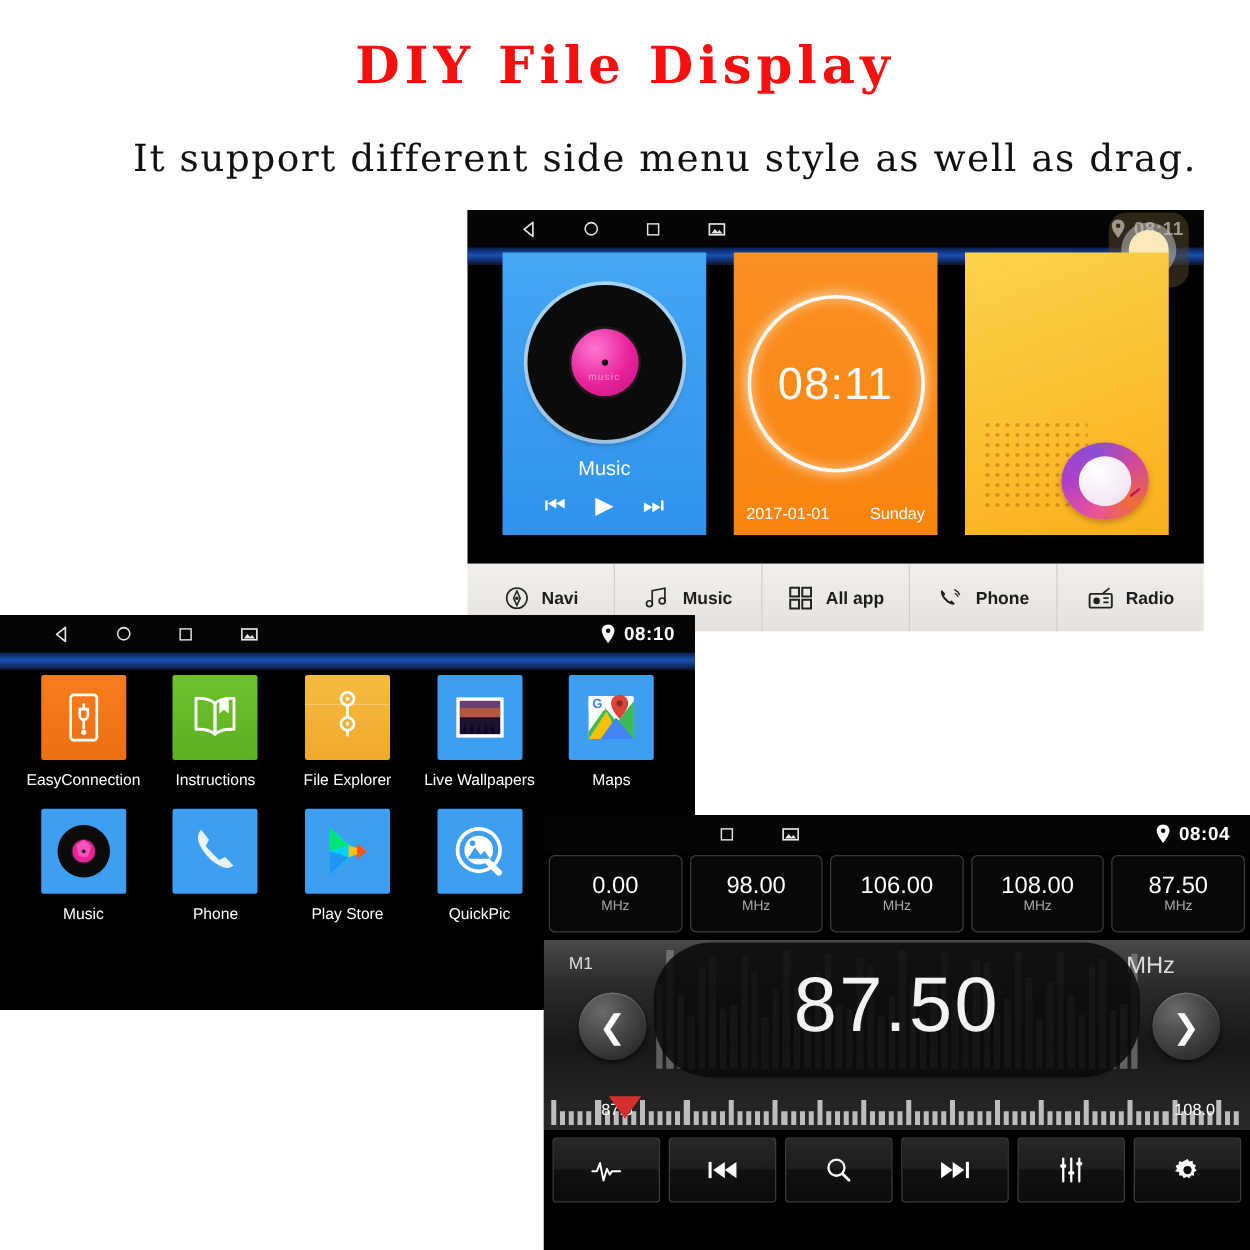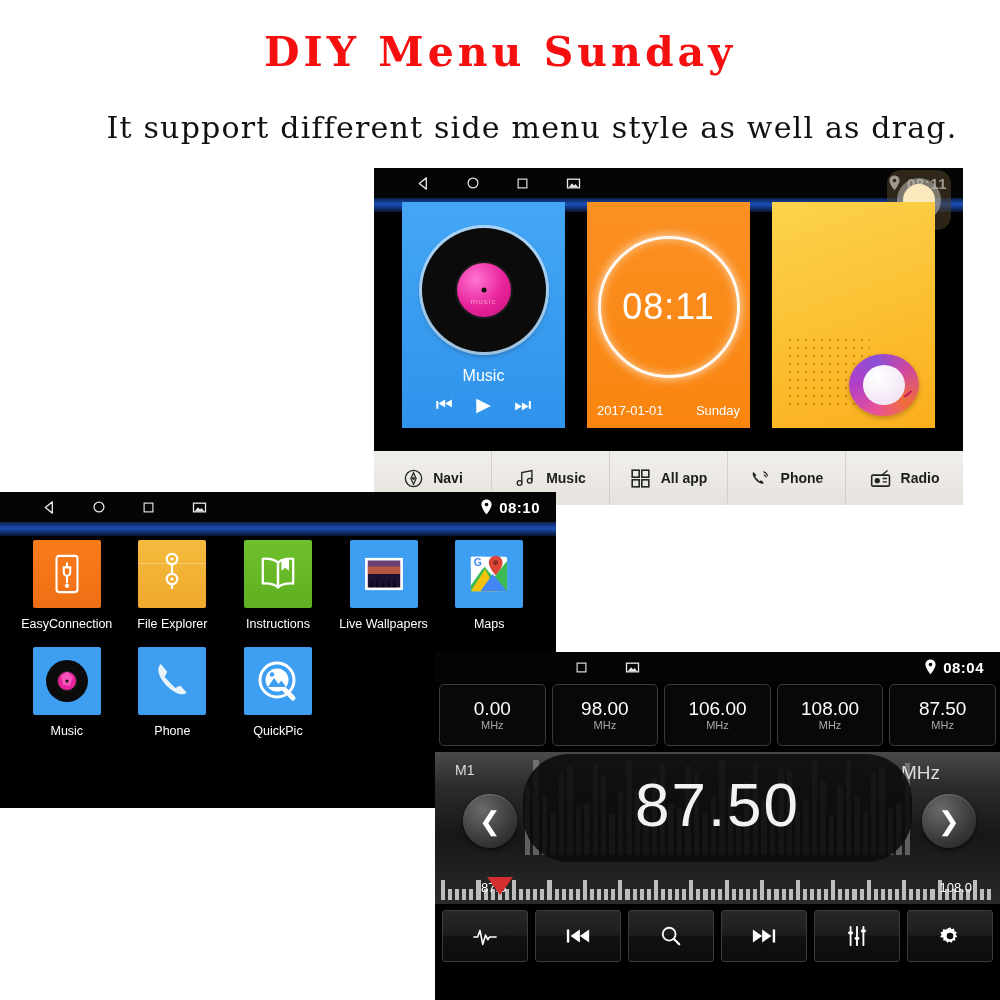--- a/index.html
+++ b/index.html
@@ -152,21 +152,21 @@
     display:flex;gap:7px;padding:0 7px;box-sizing:border-box;}
   .tool{flex:1;border:1px solid #3c3c3c;border-radius:3px;
     background:linear-gradient(180deg,#272727 0%,#1d1d1d 48%,#111 50%,#0c0c0c 100%);
     display:flex;align-items:center;justify-content:center;color:#fff;}
 
   svg{display:block;}
 </style>
 </head>
 <body>
 
-<div class="title">DIY Menu Sunday</div>
+<div class="title">DIY File Display</div>
 <div class="subtitle">It support different side menu style as well as drag.</div>
 
 <div class="screen" id="screen1">
   <div class="statusbar">
     <div class="nav-glyphs">
       <span>
         <svg width="15" height="15" viewBox="0 0 16 16">
             <path d="M11 2 L3.5 8 L11 14 Z" fill="none" stroke="#e8e8e8" stroke-width="1.4" stroke-linejoin="round"></path>
           </svg>
       </span>
@@ -333,45 +333,45 @@
         <svg width="34" height="40" viewBox="0 0 34 42">
             <rect x="6" y="2" width="22" height="38" rx="2.6" fill="none" stroke="#fff" stroke-width="2.2"></rect>
             <path d="M17 9v5M13.6 14h6.8v5.4a3.4 3.4 0 0 1-3.4 3.4 3.4 3.4 0 0 1-3.4-3.4z" fill="none" stroke="#fff" stroke-width="2.2"></path>
             <path d="M17 22.8v8" stroke="#fff" stroke-width="2.2"></path>
             <circle cx="17" cy="33.4" r="2.2" fill="#fff"></circle>
           </svg>
       </div>
       <div class="applabel">EasyConnection</div>
     </div>
 
+
+    <div class="appcell">
+      <div class="appicon ic-green">
+        <svg width="42" height="38" viewBox="0 0 44 40">
+            <path d="M22 8c-4-3.4-10-4.4-16-4v26c6-.4 12 .6 16 4z" fill="none" stroke="#fff" stroke-width="2.4" stroke-linejoin="round"></path>
+            <path d="M22 8c4-3.4 10-4.4 16-4v26c-6-.4-12 .6-16 4z" fill="none" stroke="#fff" stroke-width="2.4" stroke-linejoin="round"></path>
+            <path d="M25.6 4.6v12l4-3.2 4 3.2v-13" fill="#fff"></path>
+          </svg>
+      </div>
+      <div class="applabel">Instructions</div>
+    </div>
 
     <div class="appcell">
       <div class="appicon ic-amber">
         <span class="ic-folderline"></span>
         <svg width="24" height="46" viewBox="0 0 24 46">
             <circle cx="12" cy="8" r="5.2" fill="none" stroke="#fff" stroke-width="2.2"></circle>
             <circle cx="12" cy="8" r="1.6" fill="#fff"></circle>
             <path d="M12 13.2v9.4" stroke="#fff" stroke-width="2.2"></path>
             <circle cx="12" cy="28" r="5.2" fill="none" stroke="#fff" stroke-width="2.2"></circle>
             <circle cx="12" cy="28" r="1.6" fill="#fff"></circle>
             <path d="M12 33.2 L12 38" stroke="#fff" stroke-width="2.2"></path>
           </svg>
       </div>
       <div class="applabel">File Explorer</div>
-    </div>
-
-    <div class="appcell">
-      <div class="appicon ic-green">
-        <svg width="42" height="38" viewBox="0 0 44 40">
-            <path d="M22 8c-4-3.4-10-4.4-16-4v26c6-.4 12 .6 16 4z" fill="none" stroke="#fff" stroke-width="2.4" stroke-linejoin="round"></path>
-            <path d="M22 8c4-3.4 10-4.4 16-4v26c-6-.4-12 .6-16 4z" fill="none" stroke="#fff" stroke-width="2.4" stroke-linejoin="round"></path>
-            <path d="M25.6 4.6v12l4-3.2 4 3.2v-13" fill="#fff"></path>
-          </svg>
-      </div>
-      <div class="applabel">Instructions</div>
     </div>
 
     <div class="appcell">
       <div class="appicon ic-blue">
         <svg width="42" height="36" viewBox="0 0 44 38">
             <rect x="2" y="2" width="40" height="34" fill="#fff"></rect>
             <rect x="5" y="5" width="34" height="28" fill="#2b1a4a"></rect>
             <rect x="5" y="5" width="34" height="12" fill="#6a3f73"></rect>
             <rect x="5" y="11" width="34" height="8" fill="#b5573f"></rect>
             <rect x="5" y="19" width="34" height="14" fill="#1c1030"></rect>
@@ -412,20 +412,33 @@
 
     <div class="appcell">
       <div class="appicon ic-blue">
         <svg width="40" height="42" viewBox="0 0 40 42">
             <path d="M9 4c-3.2 2.4-3.6 7.4-.6 13.2 3.4 6.6 10 13 16.2 15.8 4.6 2.1 8.2 1.6 10-.6l-6.4-6.8-5 2.4-10.6-11 2.6-5.2z" fill="#e7f2fb"></path>
           </svg>
       </div>
       <div class="applabel">Phone</div>
     </div>
 
+    <div class="appcell">
+      <div class="appicon ic-blue">
+        <svg width="40" height="42" viewBox="0 0 40 44">
+            <path d="M5 2 L28 22 L5 42 Z" fill="#00d2ff"></path>
+            <path d="M5 2 L28 22 L5 42 Z" fill="none"></path>
+            <path d="M5 2 L21 17 L5 22 Z" fill="#00e676"></path>
+            <path d="M5 22 L21 27 L5 42 Z" fill="#2196f3"></path>
+            <path d="M21 17 L36 22 L21 27 Z" fill="#ffc107"></path>
+            <path d="M28 15 L36 22 L28 29 Z" fill="#ff5722"></path>
+          </svg>
+      </div>
+      <div class="applabel">Play Store</div>
+    </div>
 
     <div class="appcell">
       <div class="appicon ic-blue">
         <svg width="44" height="44" viewBox="0 0 44 44">
             <circle cx="21" cy="21" r="17" fill="none" stroke="#fff" stroke-width="3"></circle>
             <path d="M28 30 L37 39" stroke="#fff" stroke-width="5" stroke-linecap="round"></path>
             <circle cx="21" cy="21" r="11.5" fill="#fff"></circle>
             <path d="M12 28 L18 19 L22.5 25 L25.5 21.5 L30 28 Z" fill="#3d9ef2"></path>
             <circle cx="16" cy="15.5" r="2.2" fill="#3d9ef2"></circle>
           </svg>

